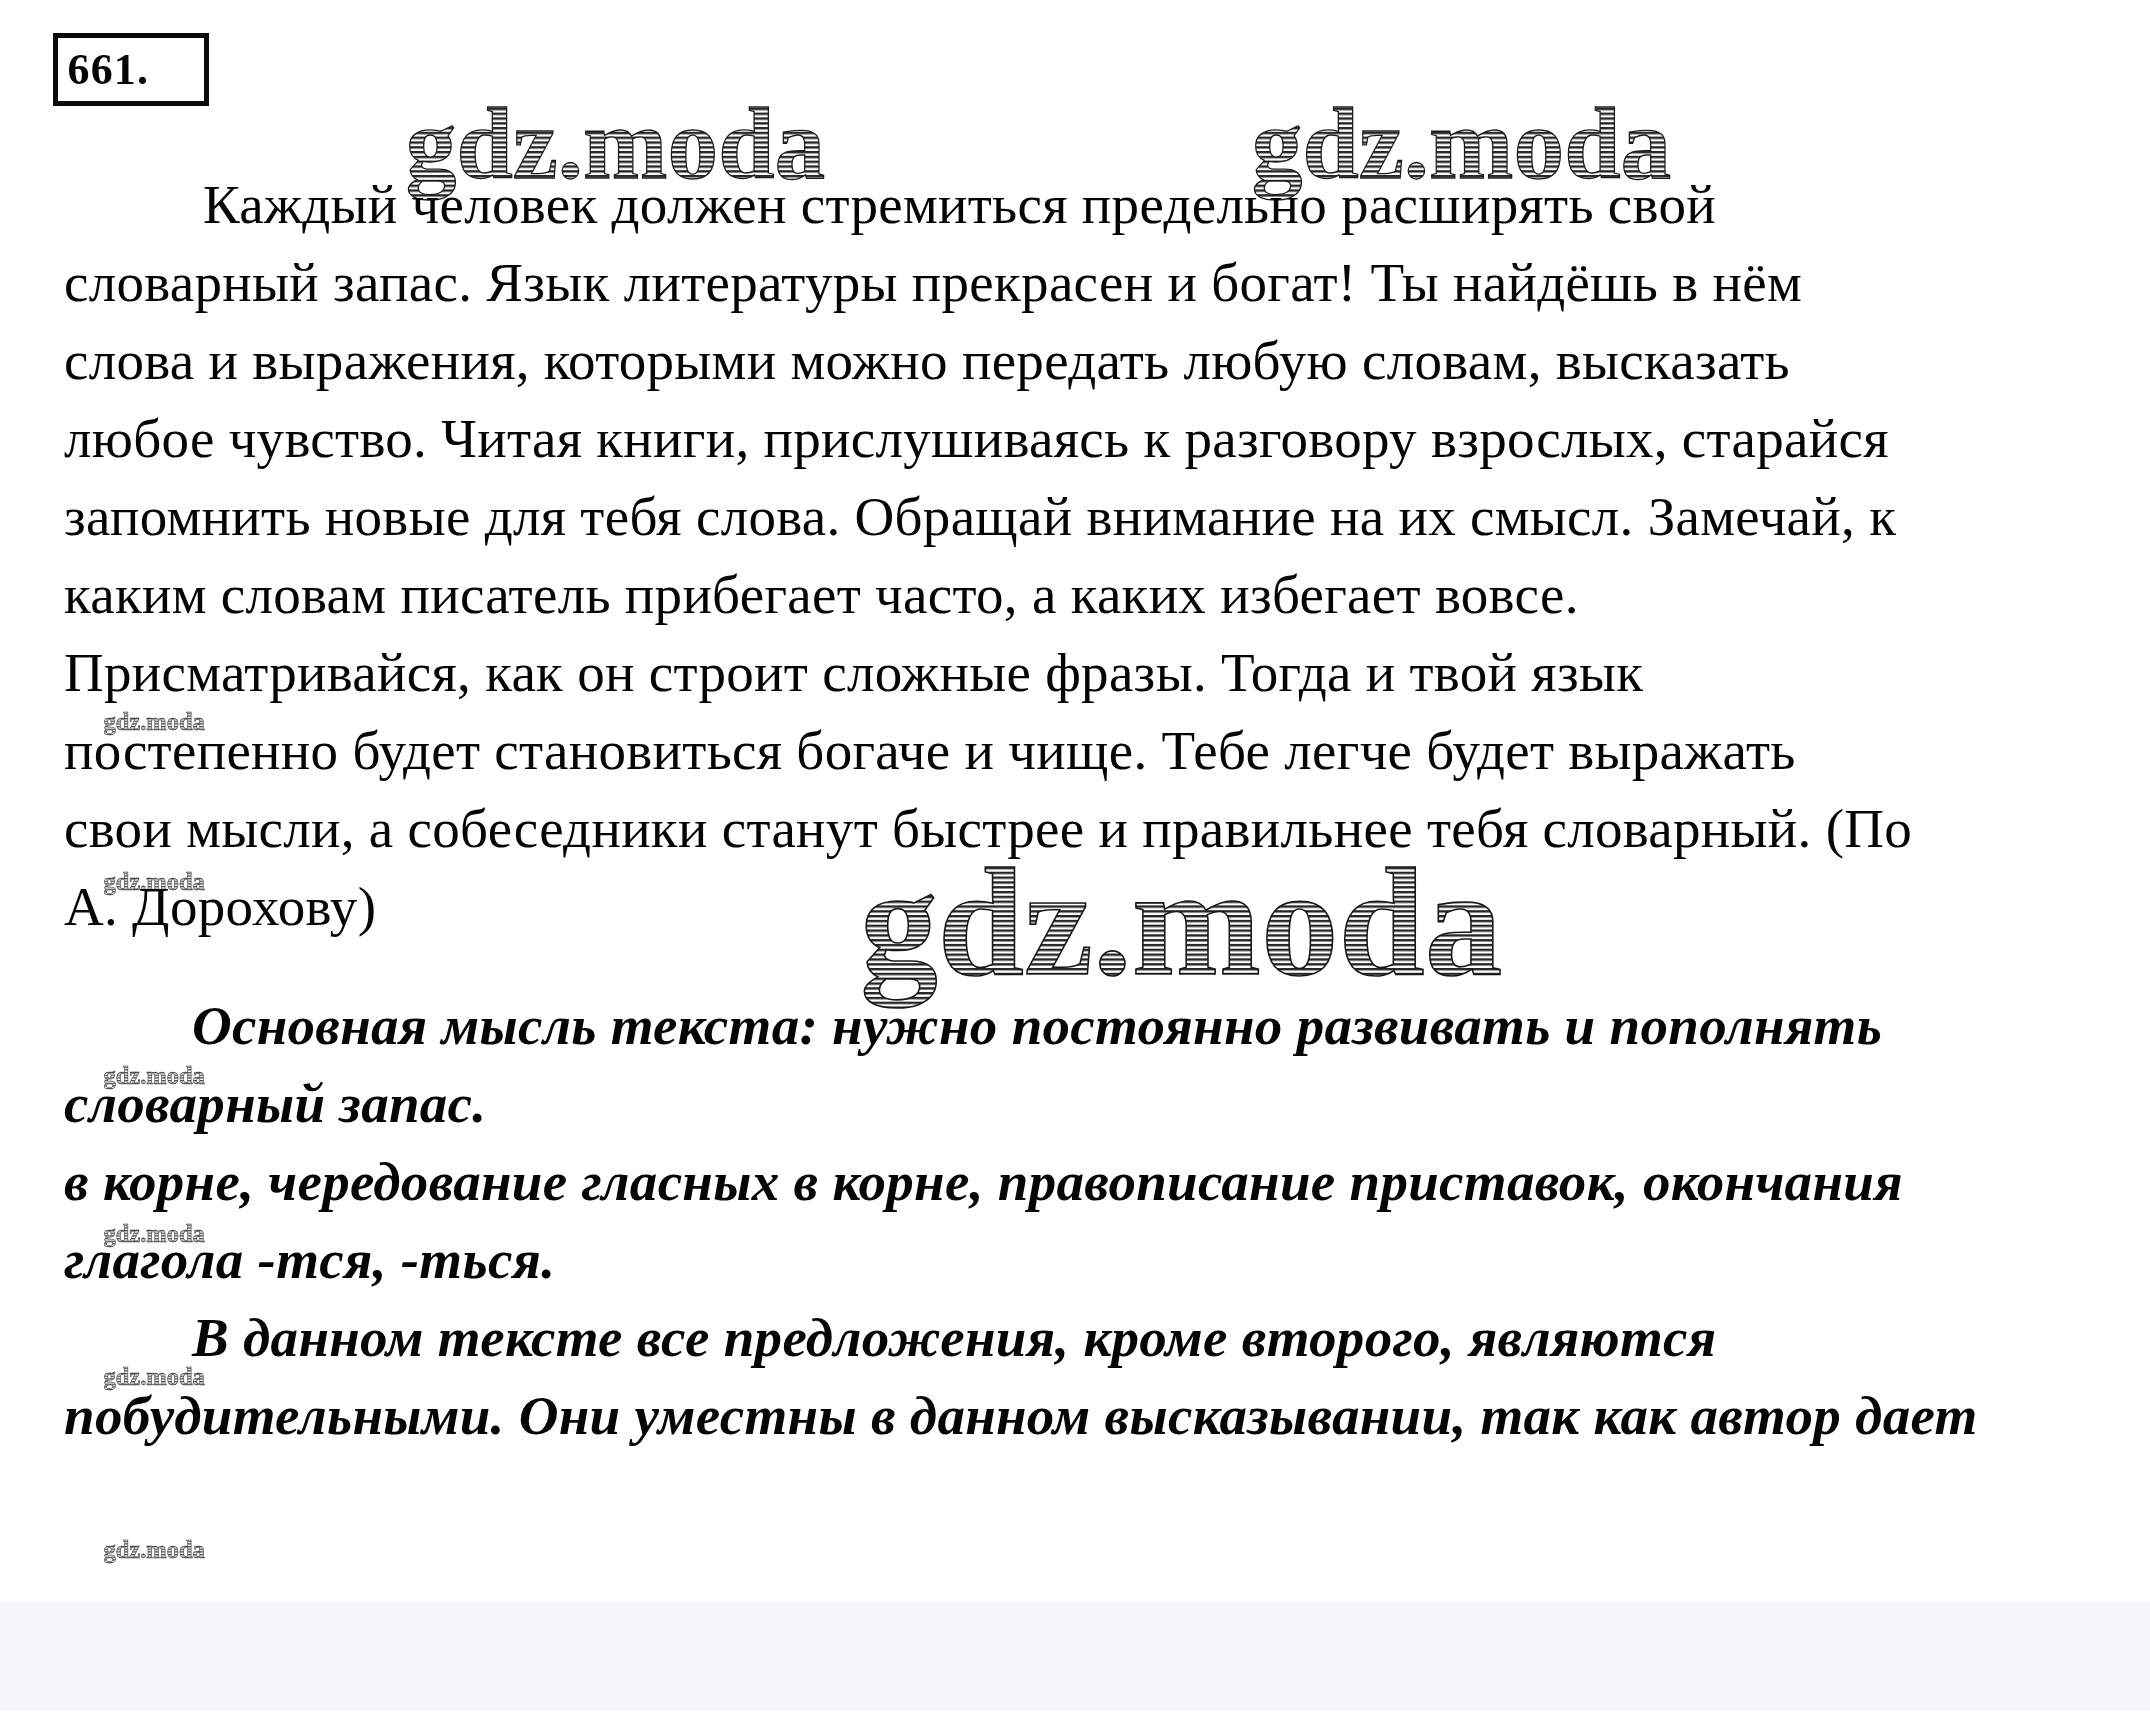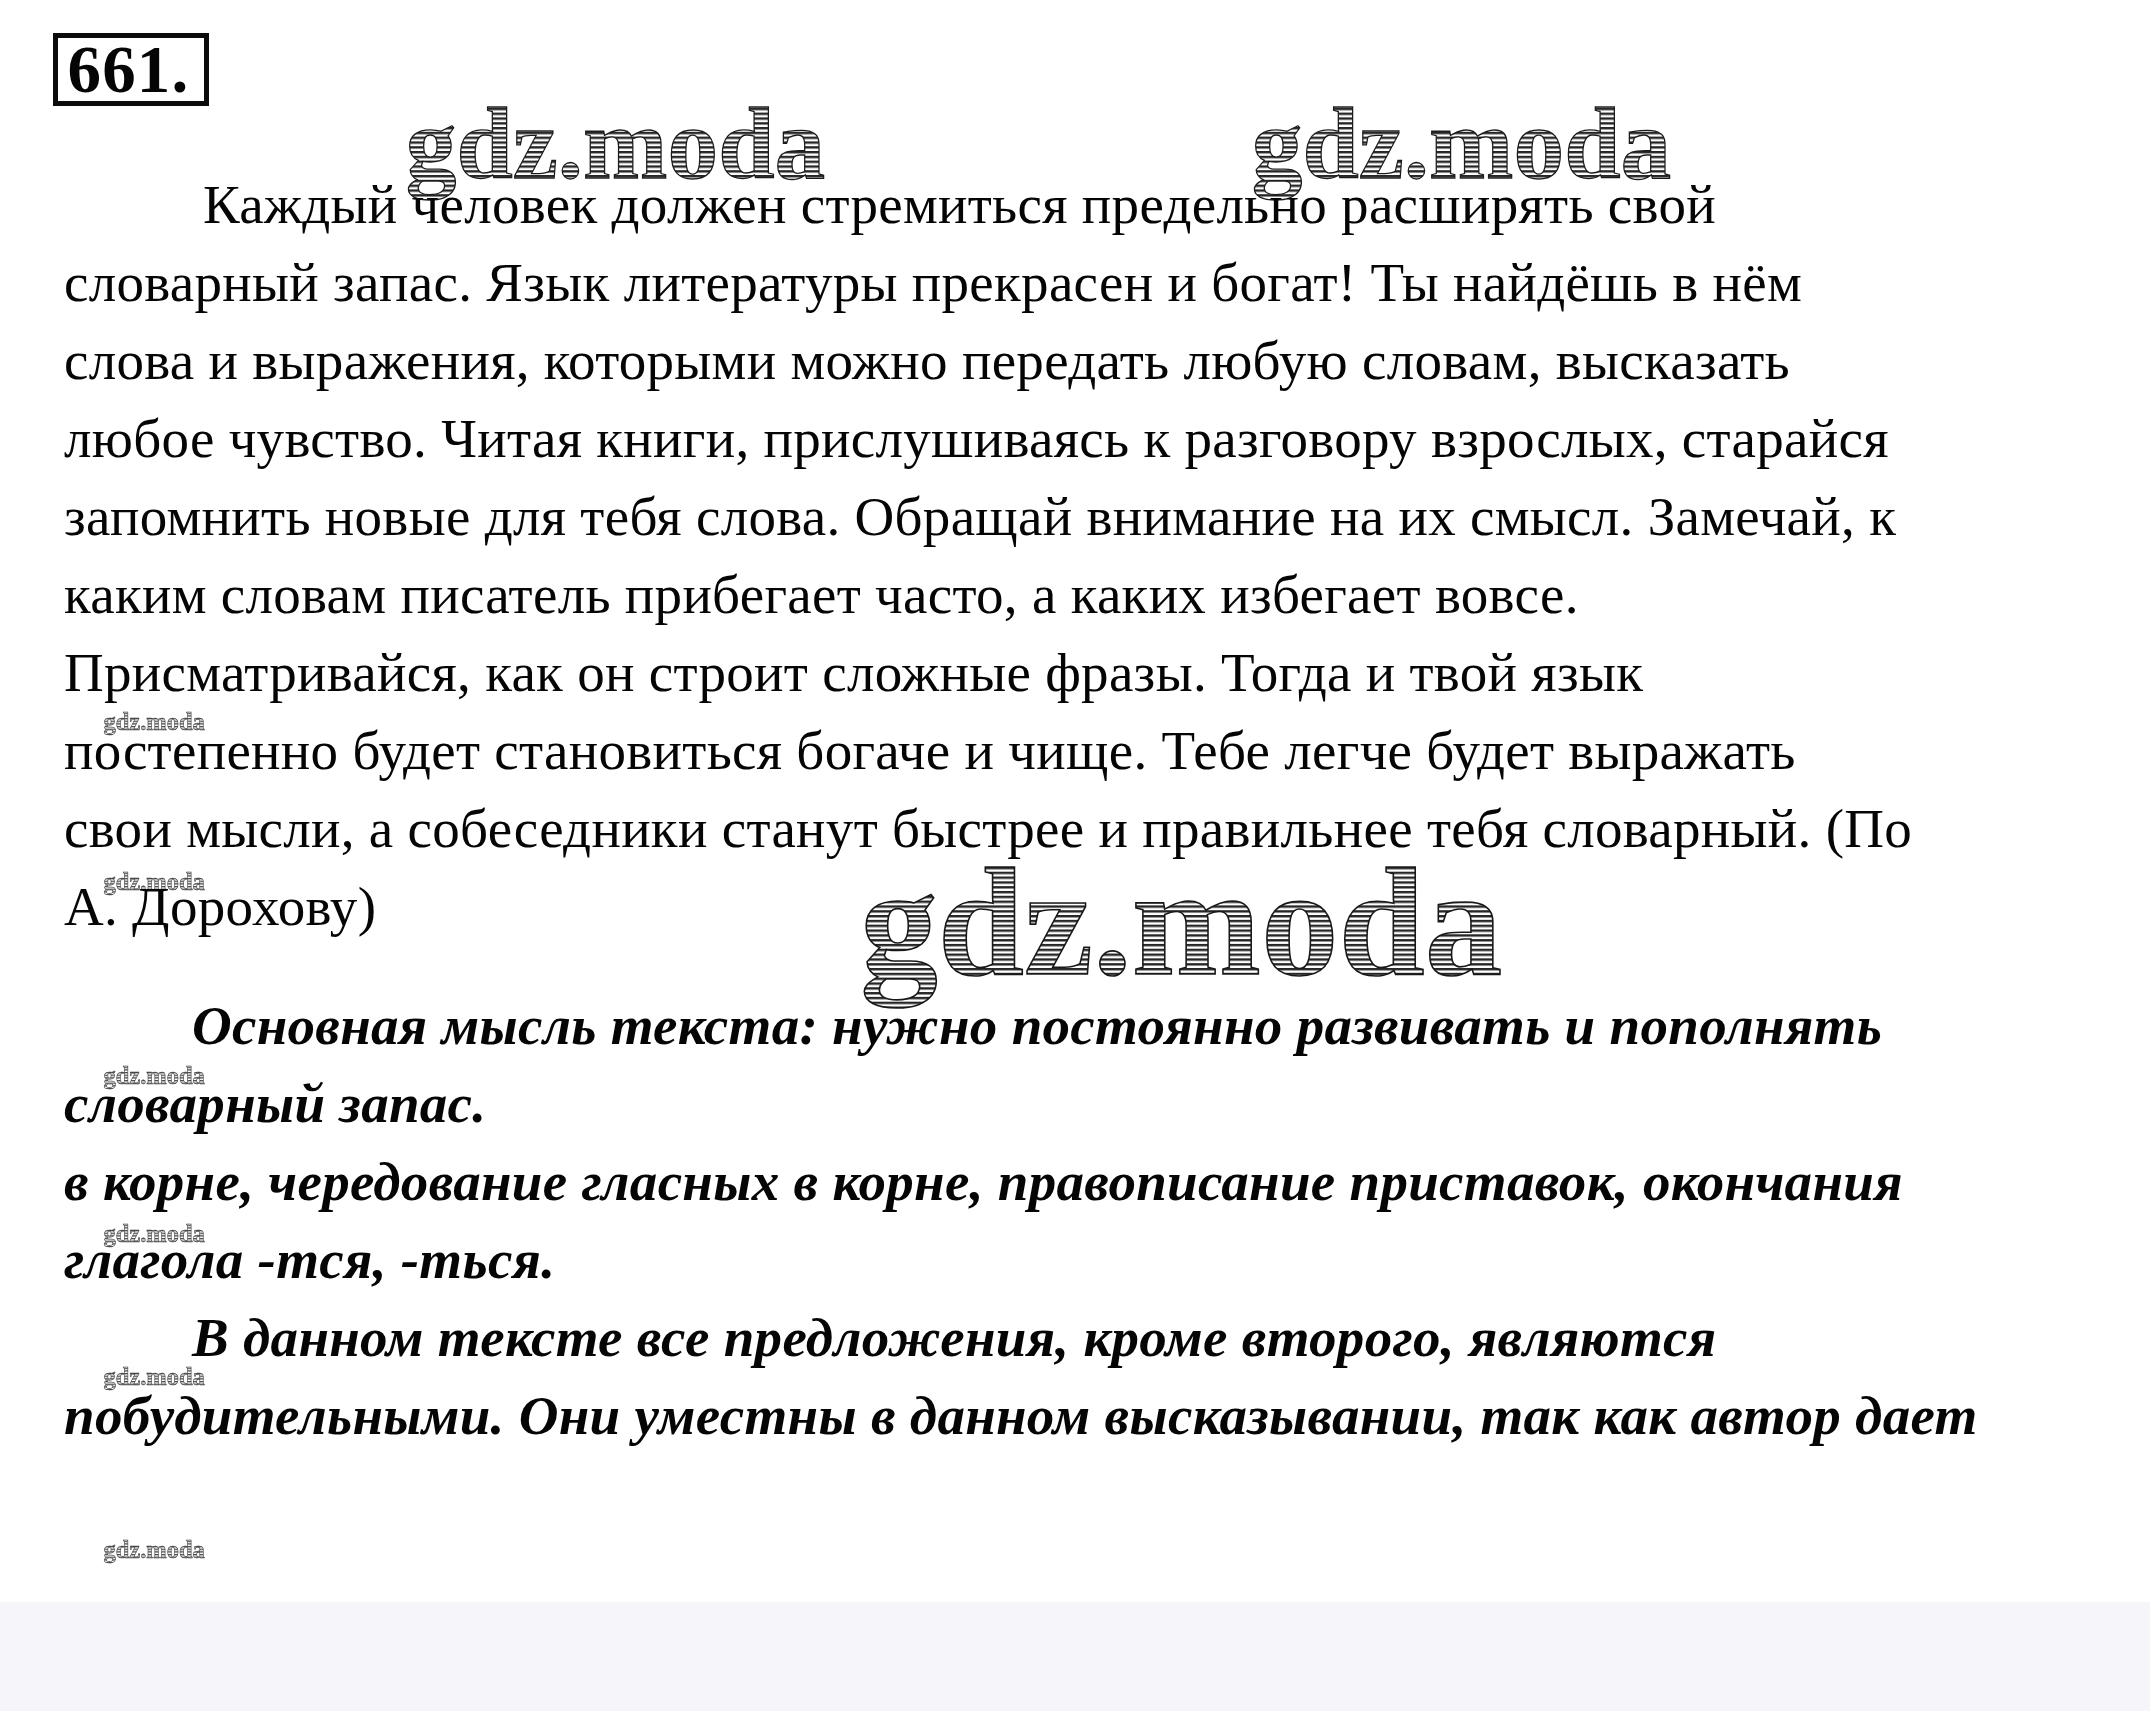--- a/index.html
+++ b/index.html
@@ -26,21 +26,21 @@
     height: 73px;
     border: 5.3px solid #0b0b0b;
     box-sizing: border-box;
     background: #ffffff;
     z-index: 3;
     display: flex;
     align-items: center;
   }
   .exercise-box span {
     font-weight: bold;
-    font-size: 67px;
+    font-size: 44px;
     line-height: 57px;
     padding-left: 9.6px;
     letter-spacing: 1.1px;
   }
 
   
   .text-block {
     position: absolute;
     left: 56px;
     width: 2065px;

